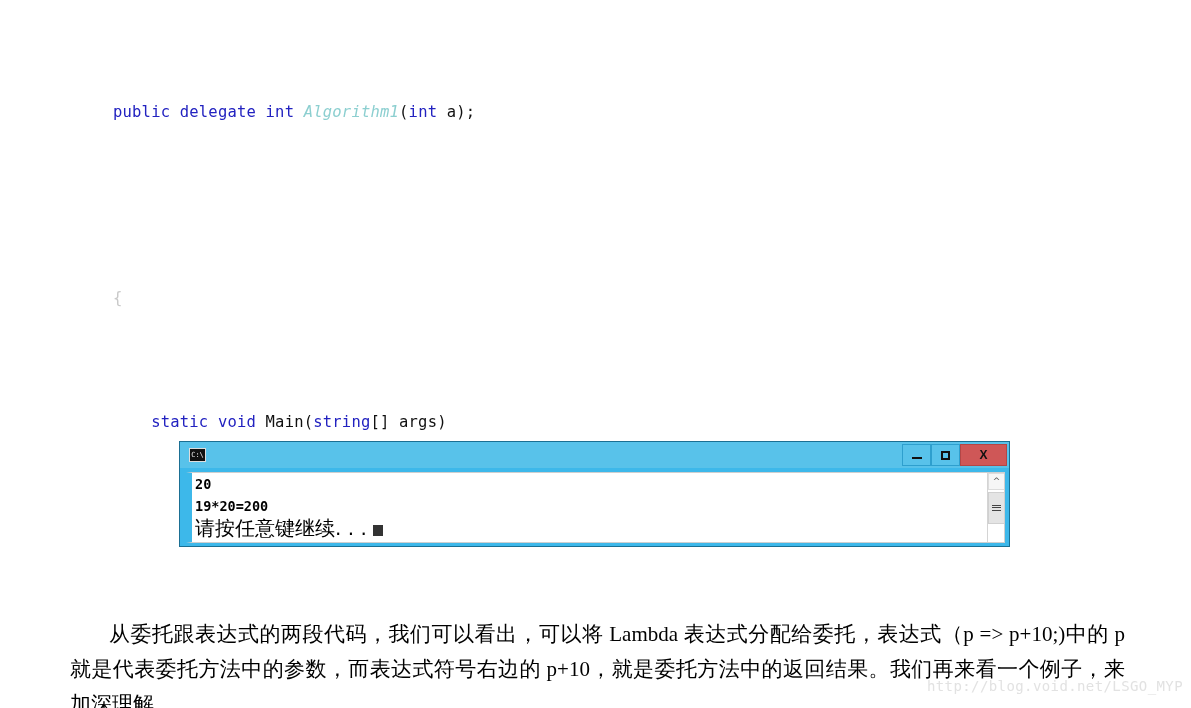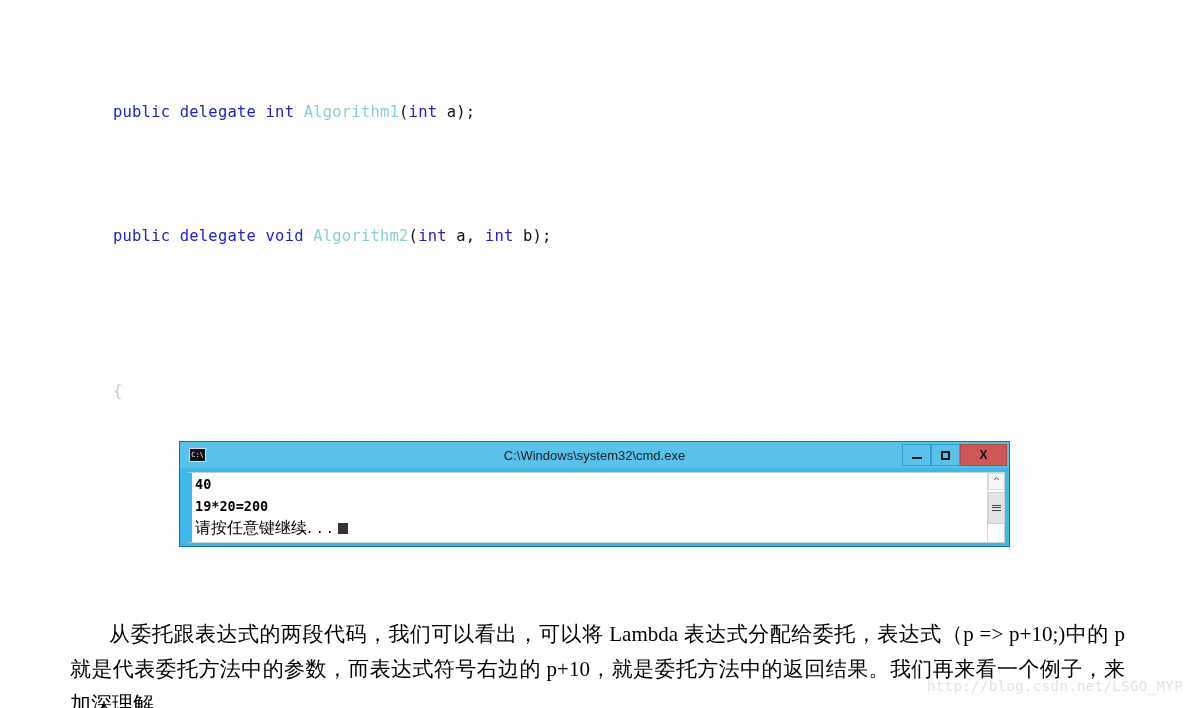--- a/index.html
+++ b/index.html
@@ -21,21 +21,21 @@
     width: 900px;
     font-family: "DejaVu Sans Mono", "Liberation Mono", monospace;
     font-size: 15.5px;
     line-height: 31px;
     white-space: pre;
     color: #000000;
     letter-spacing: 0.2px;
   }
   .code-line { height: 31px; white-space: pre; }
   .kw      { color: #2222c0; }      
-  .typ     { color: #8ccfd0; }      
+  .typ     { color: #8ccfd0; font-style: italic; }      
   .brace   { color: #c9c9c9; }      
   .plain   { color: #111111; }
 
   
   #console-window {
     position: absolute;
     left: 179px;
     top: 441px;
     width: 831px;
     height: 106px;
@@ -100,21 +100,21 @@
   #console-text {
     position: absolute;
     left: 3px; top: 0px;
     font-family: "DejaVu Sans Mono", "Liberation Mono", monospace;
     font-size: 13.5px;
     font-weight: bold;
     line-height: 22px;
     color: #000;
     white-space: pre;
   }
-  #console-text .cn { font-family: "DejaVu Sans", sans-serif; font-weight:normal; font-size:16px;margin-top:18px;}
+  #console-text .cn { font-family: "DejaVu Sans", sans-serif; font-weight:normal; font-size:20px;margin-top:18px;}
   .cursor-block { display:inline-block; width:10px; height:11px; background:#333; vertical-align:-1px;}
   #console-scrollbar {
     position: absolute;
     right: 0px; top: 0px;
     width: 17px; height: 69px;
     background: #ffffff;
     border-left: 1px solid #d4d4d4;
   }
   #sb-up {
     width: 17px; height: 17px;
@@ -162,25 +162,25 @@
     letter-spacing: 0.4px;
   }
 </style>
 </head>
 <body>
 
 <div id="code-block">
 
   <div class="code-line"><span class="kw">public</span> <span class="kw">delegate</span> <span class="kw">int</span> <span class="typ">Algorithm1</span><span class="plain">(</span><span class="kw">int</span><span class="plain"> a);</span></div>
 
-  <div class="code-line"><span class="kw">public</span> <span class="kw">delegate</span> <span class="kw">void</span> <span class="typ">Algorithm2</span><span class="plain">(</span><span class="kw">int</span><span class="plain"> a, </span><span class="kw">int</span><span class="plain"> b);</span></div>
 
 
   <div class="code-line"><span class="brace">{</span></div>
 
+  <div class="code-line">    <span class="kw">static</span> <span class="kw">void</span> <span class="plain">Main(</span><span class="kw">string</span><span class="plain">[] args)</span></div>
 
   
 
   
 
   
 
   
 
   
@@ -189,41 +189,40 @@
 
   
 
   
 </div>
 
 <div id="console-window">
 
   <div id="console-titlebar">
     <div id="cmd-icon">C:\</div>
-    <div id="console-title">C:\Windows\system32\cmd.exe</div>
     <div id="window-controls">
       <div class="winbtn">
           <span class="glyph-min"></span>
         </div>
       <div class="winbtn">
           <span class="glyph-max"></span>
         </div>
       <div class="winbtn close">X</div>
     </div>
   </div>
 
   <div id="console-body">
-    <div id="console-text"><span>40</span>
+    <div id="console-text"><span>20</span>
 <span>19*20=200</span>
 <span class="cn">请按任意键继续. . . </span><span class="cursor-block"></span></div>
 
     <div id="console-scrollbar">
       <div id="sb-up">^</div>
       <div id="sb-thumb">
           <div id="sb-grip"></div>
         </div>
     </div>
   </div>
 </div>
 
 <p id="paragraph">从委托跟表达式的两段代码，我们可以看出，可以将 Lambda 表达式分配给委托，表达式（p =&gt; p+10;)中的 p 就是代表委托方法中的参数，而表达式符号右边的 p+10，就是委托方法中的返回结果。我们再来看一个例子，来加深理解。</p>
 
-<div id="watermark">http://blog.csdn.net/LSGO_MYP</div>
+<div id="watermark">http://blog.void.net/LSGO_MYP</div>
 
 </body></html>

